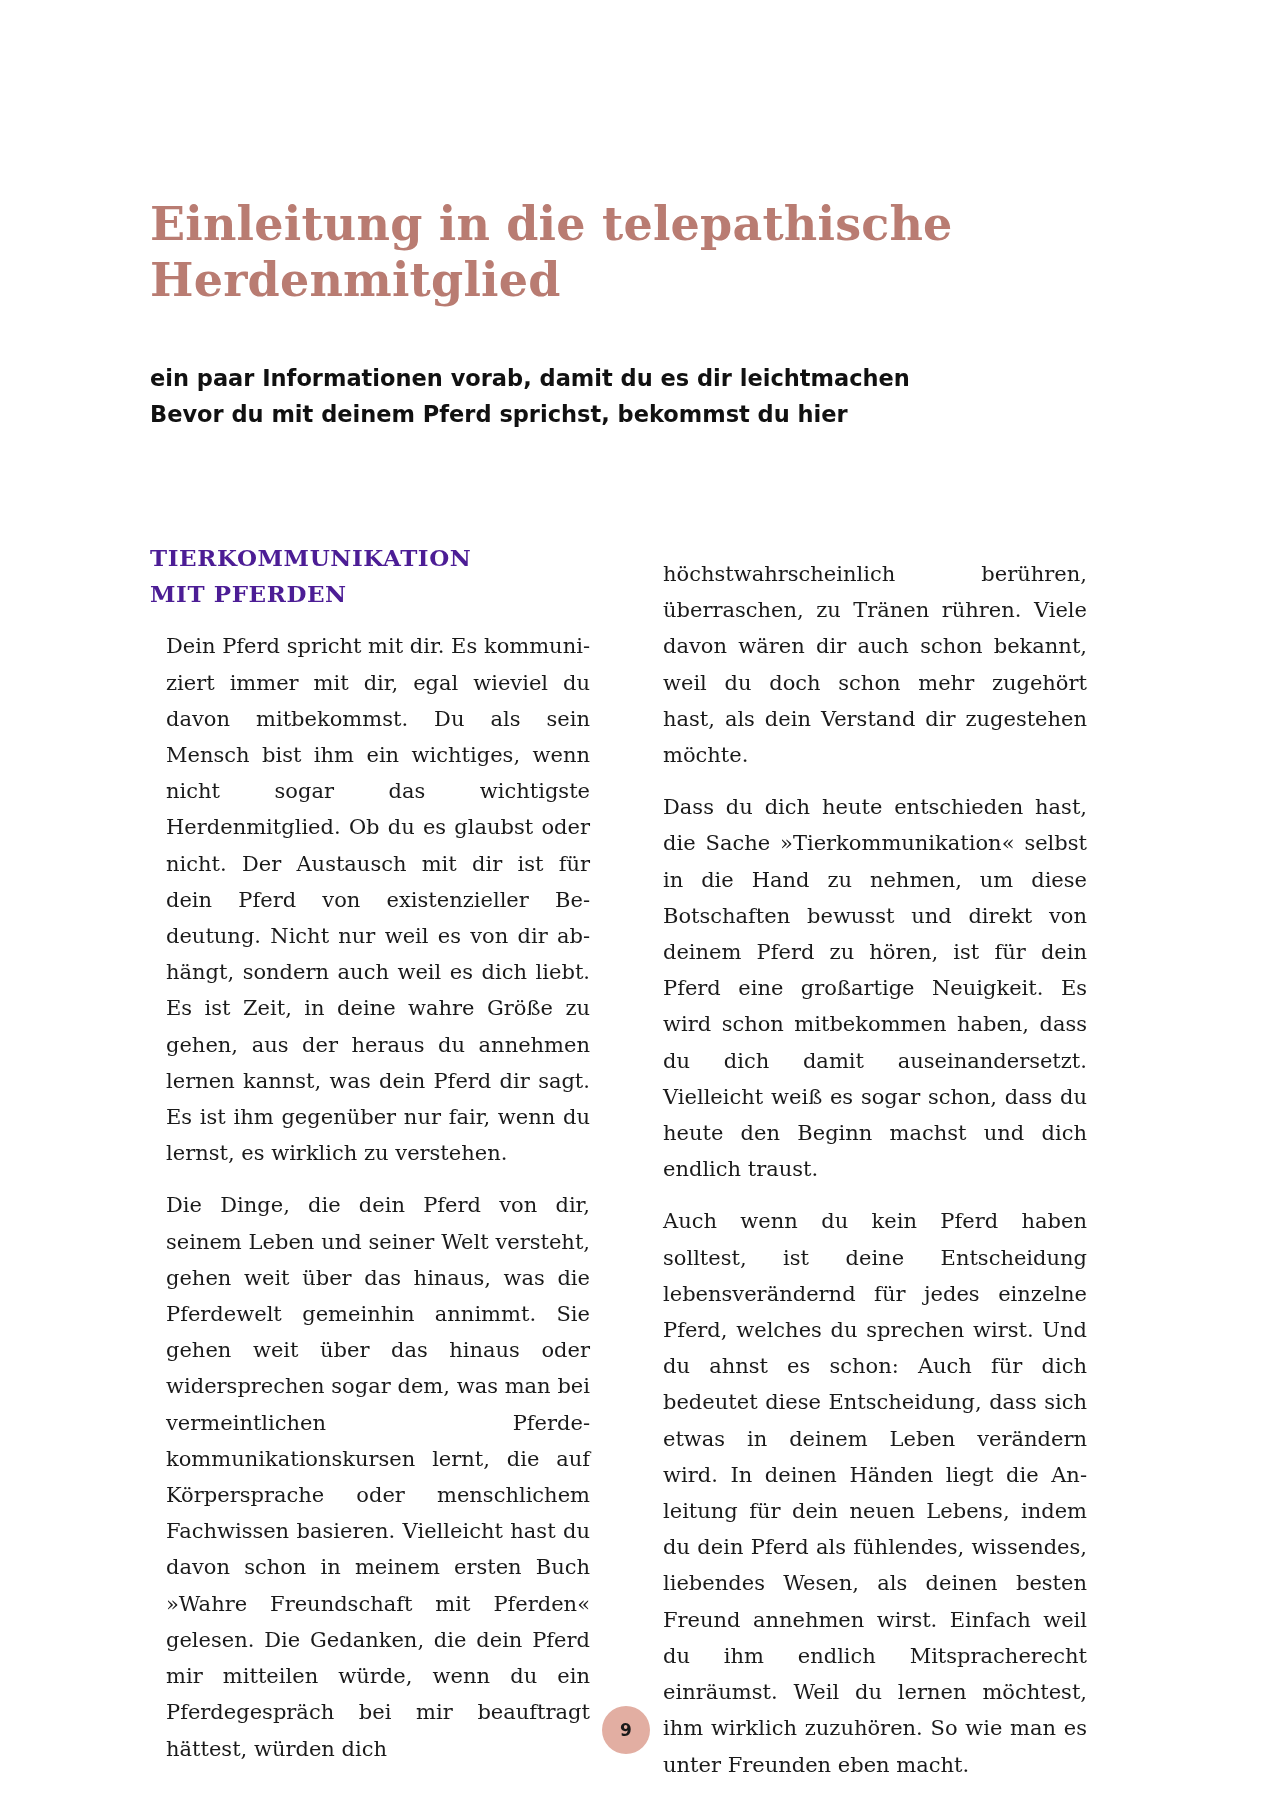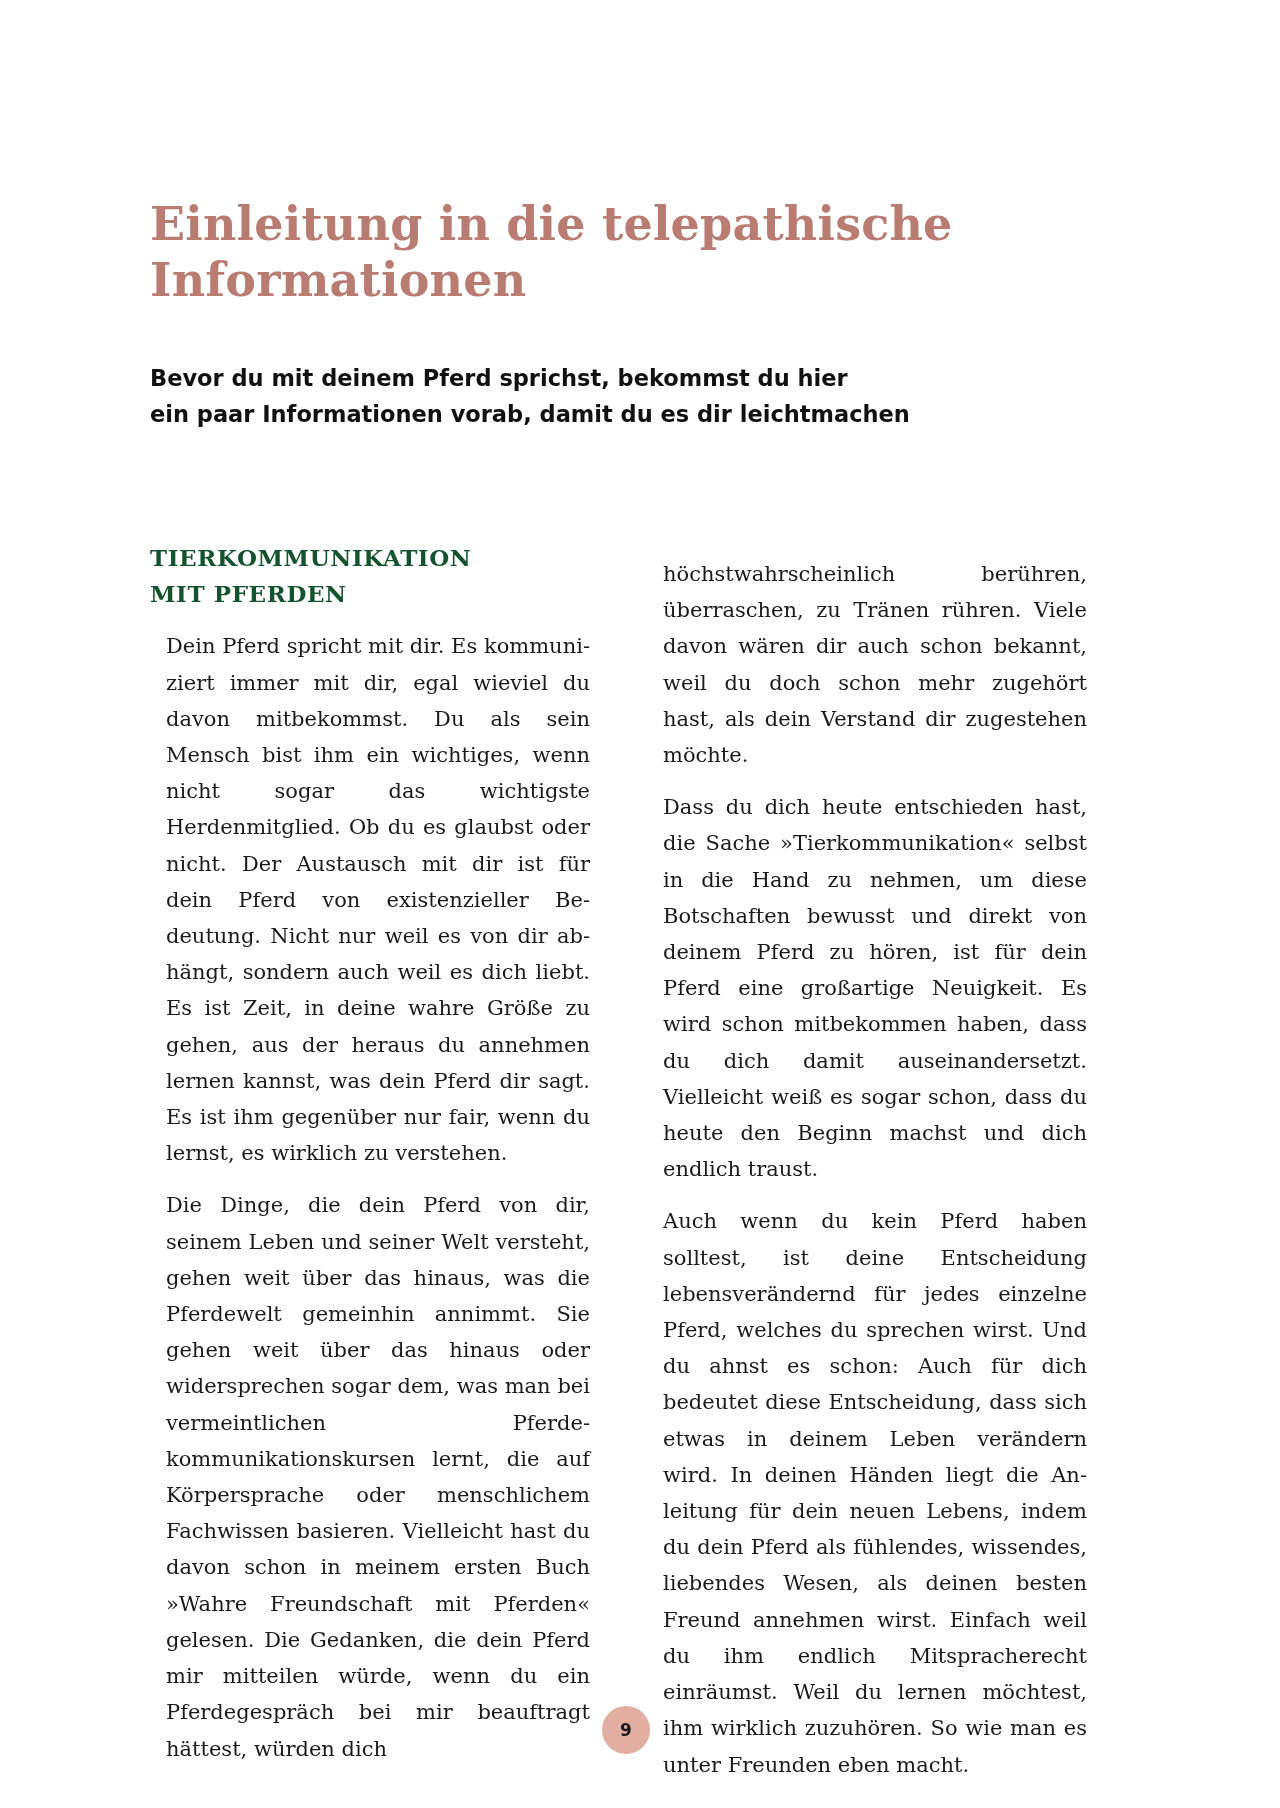--- a/index.html
+++ b/index.html
@@ -59,21 +59,21 @@
     }
     .col-left { left: 150px; }
     .col-right { left: 647px; }
     .section-heading {
       margin: 0;
       font-family: "DejaVu Serif", serif;
       font-weight: bold;
       font-size: 23px;
       line-height: 36.2px;
       letter-spacing: 0.6px;
-      color: #14532d;
+      color: #4c1d95;
     }
     .section-heading span { display: block; }
     .para {
       margin: 16px;
       text-align: justify;
       hyphens: manual;
     }
     .page-number {
       position: absolute;
       left: 602px;
@@ -91,26 +91,26 @@
       color: #1a1a1a;
     }
   </style>
 </head>
 <body>
 
 <div class="page">
 
   <h1 class="title">
     <span>Einleitung in die telepathische</span>
-    <span>Informationen</span>
+    <span>Herdenmitglied</span>
   </h1>
 
   <p class="intro">
+    <span>ein paar Informationen vorab, damit du es dir leichtmachen</span>
     <span>Bevor du mit deinem Pferd sprichst, bekommst du hier</span>
-    <span>ein paar Informationen vorab, damit du es dir leichtmachen</span>
   </p>
 
   <div class="col col-left">
     <h2 class="section-heading">
       <span>TIERKOMMUNIKATION</span>
       <span>MIT PFERDEN</span>
     </h2>
     <p class="para">Dein Pferd spricht mit dir. Es kommuni­ziert immer mit dir, egal wieviel du davon mitbekommst. Du als sein Mensch bist ihm ein wichtiges, wenn nicht sogar das wichtigste Herdenmitglied. Ob du es glaubst oder nicht. Der Austausch mit dir ist für dein Pferd von existenzieller Be­deutung. Nicht nur weil es von dir ab­hängt, sondern auch weil es dich liebt. Es ist Zeit, in deine wahre Größe zu gehen, aus der heraus du annehmen lernen kannst, was dein Pferd dir sagt. Es ist ihm gegenüber nur fair, wenn du lernst, es wirklich zu verstehen.</p>
     <p class="para">Die Dinge, die dein Pferd von dir, seinem Leben und seiner Welt versteht, gehen weit über das hinaus, was die Pferdewelt gemeinhin annimmt. Sie gehen weit über das hinaus oder widersprechen sogar dem, was man bei vermeintlichen Pferde­kommunikationskursen lernt, die auf Körpersprache oder menschlichem Fach­wissen basieren. Vielleicht hast du davon schon in meinem ersten Buch »Wahre Freundschaft mit Pferden« gelesen. Die Gedanken, die dein Pferd mir mitteilen würde, wenn du ein Pferdegespräch bei mir beauftragt hättest, würden dich</p>
   </div>

